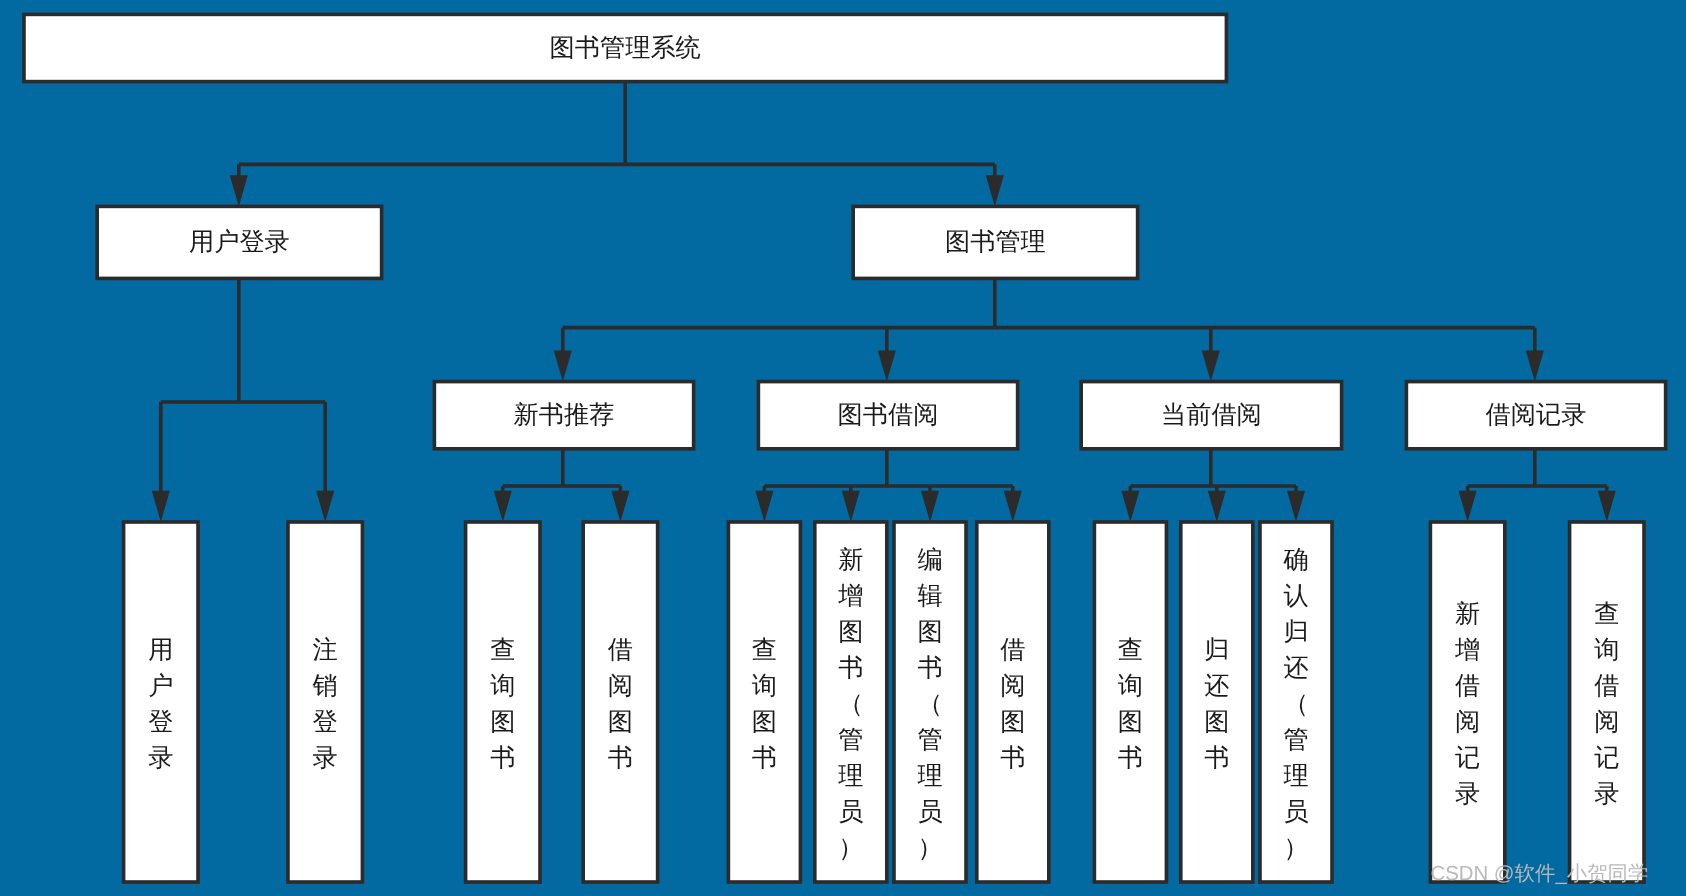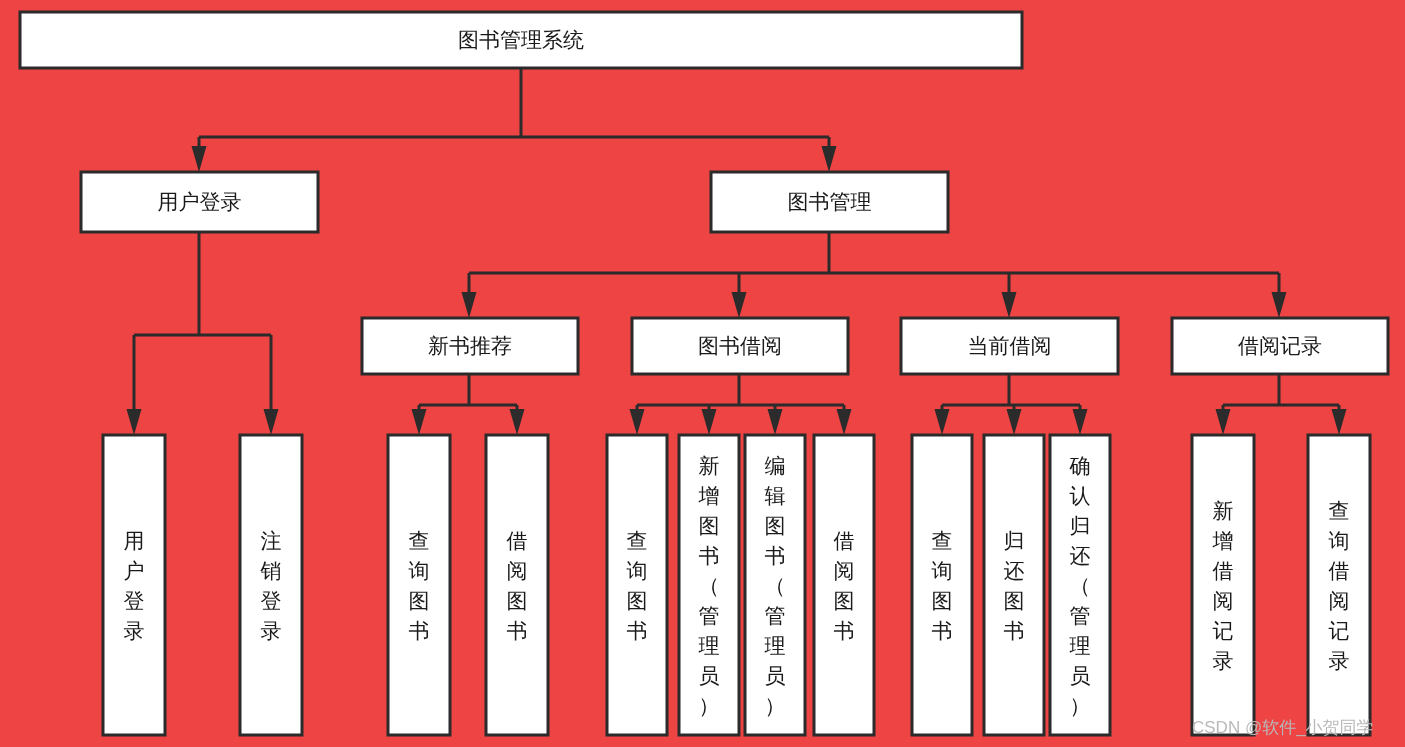--- a/index.html
+++ b/index.html
@@ -10,21 +10,21 @@
   body {
     width: 1405px;
     height: 747px;
     font-family: "Liberation Sans", "DejaVu Sans", sans-serif;
     overflow: hidden;
   }
   #diagram-root {
     position: relative;
     width: 1405px;
     height: 747px;
-    background: #ef4444;
+    background: #0369a1;
   }
   svg#flow-svg {
     position: absolute;
     left: 0;
     top: 0;
     width: 1405px;
     height: 747px;
     display: block;
   }
   .node-rect {

